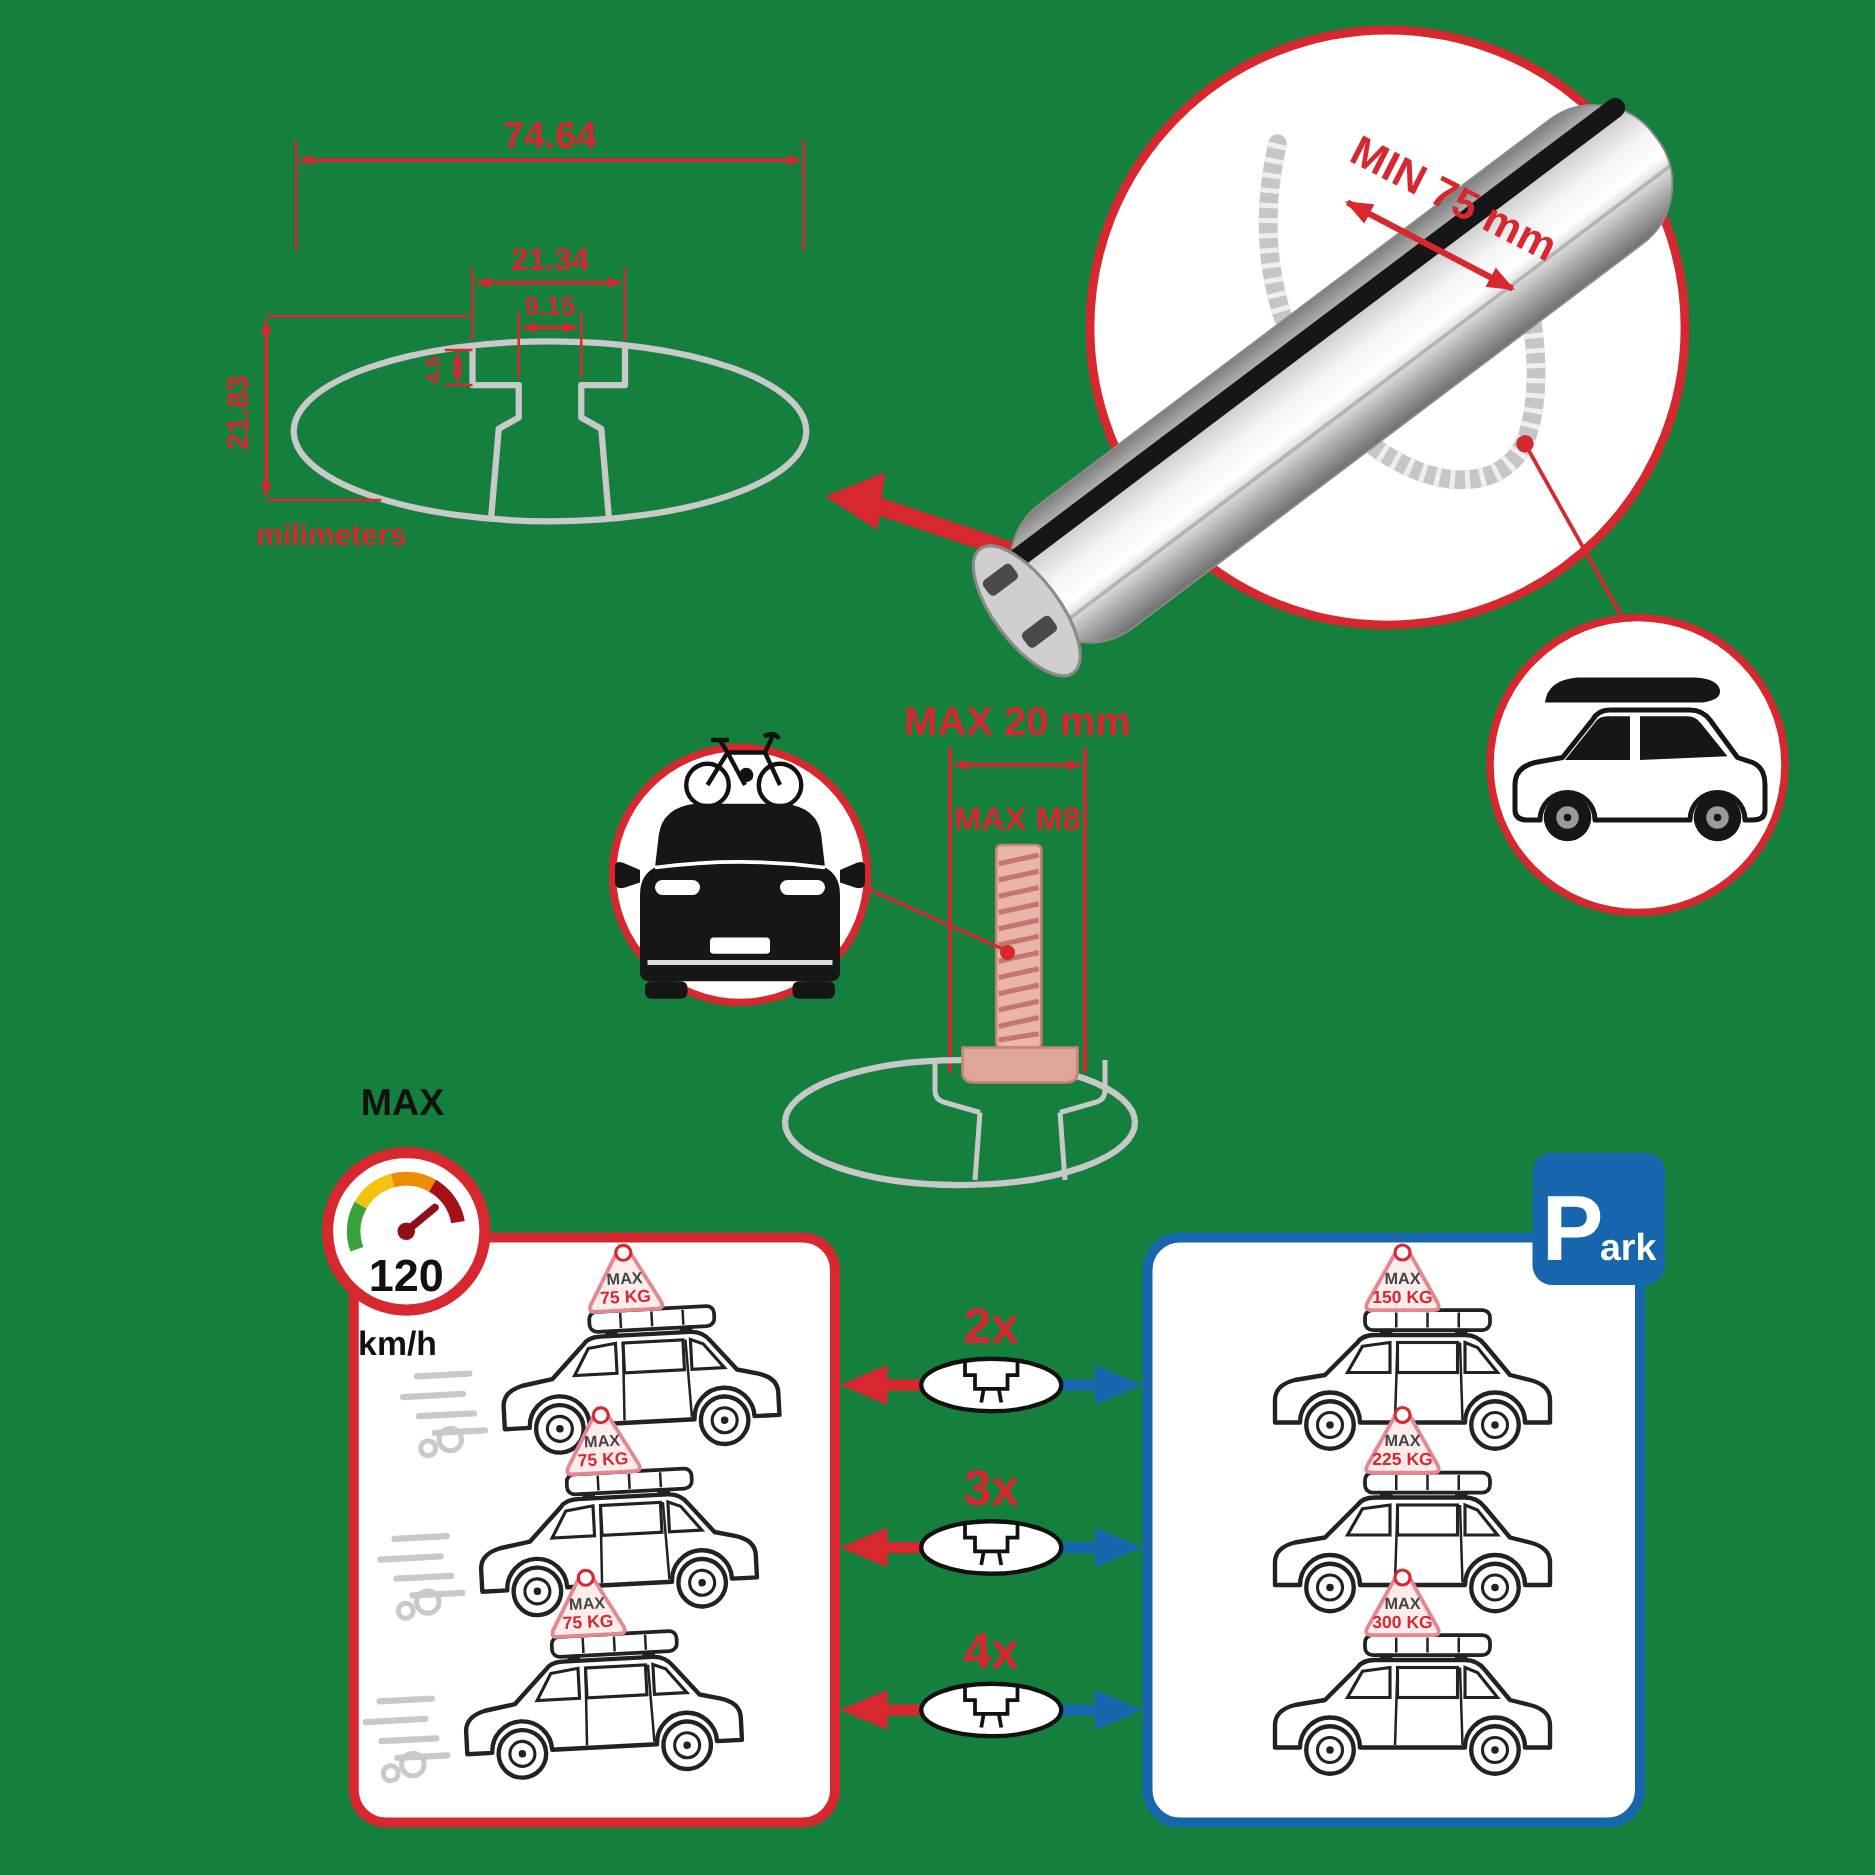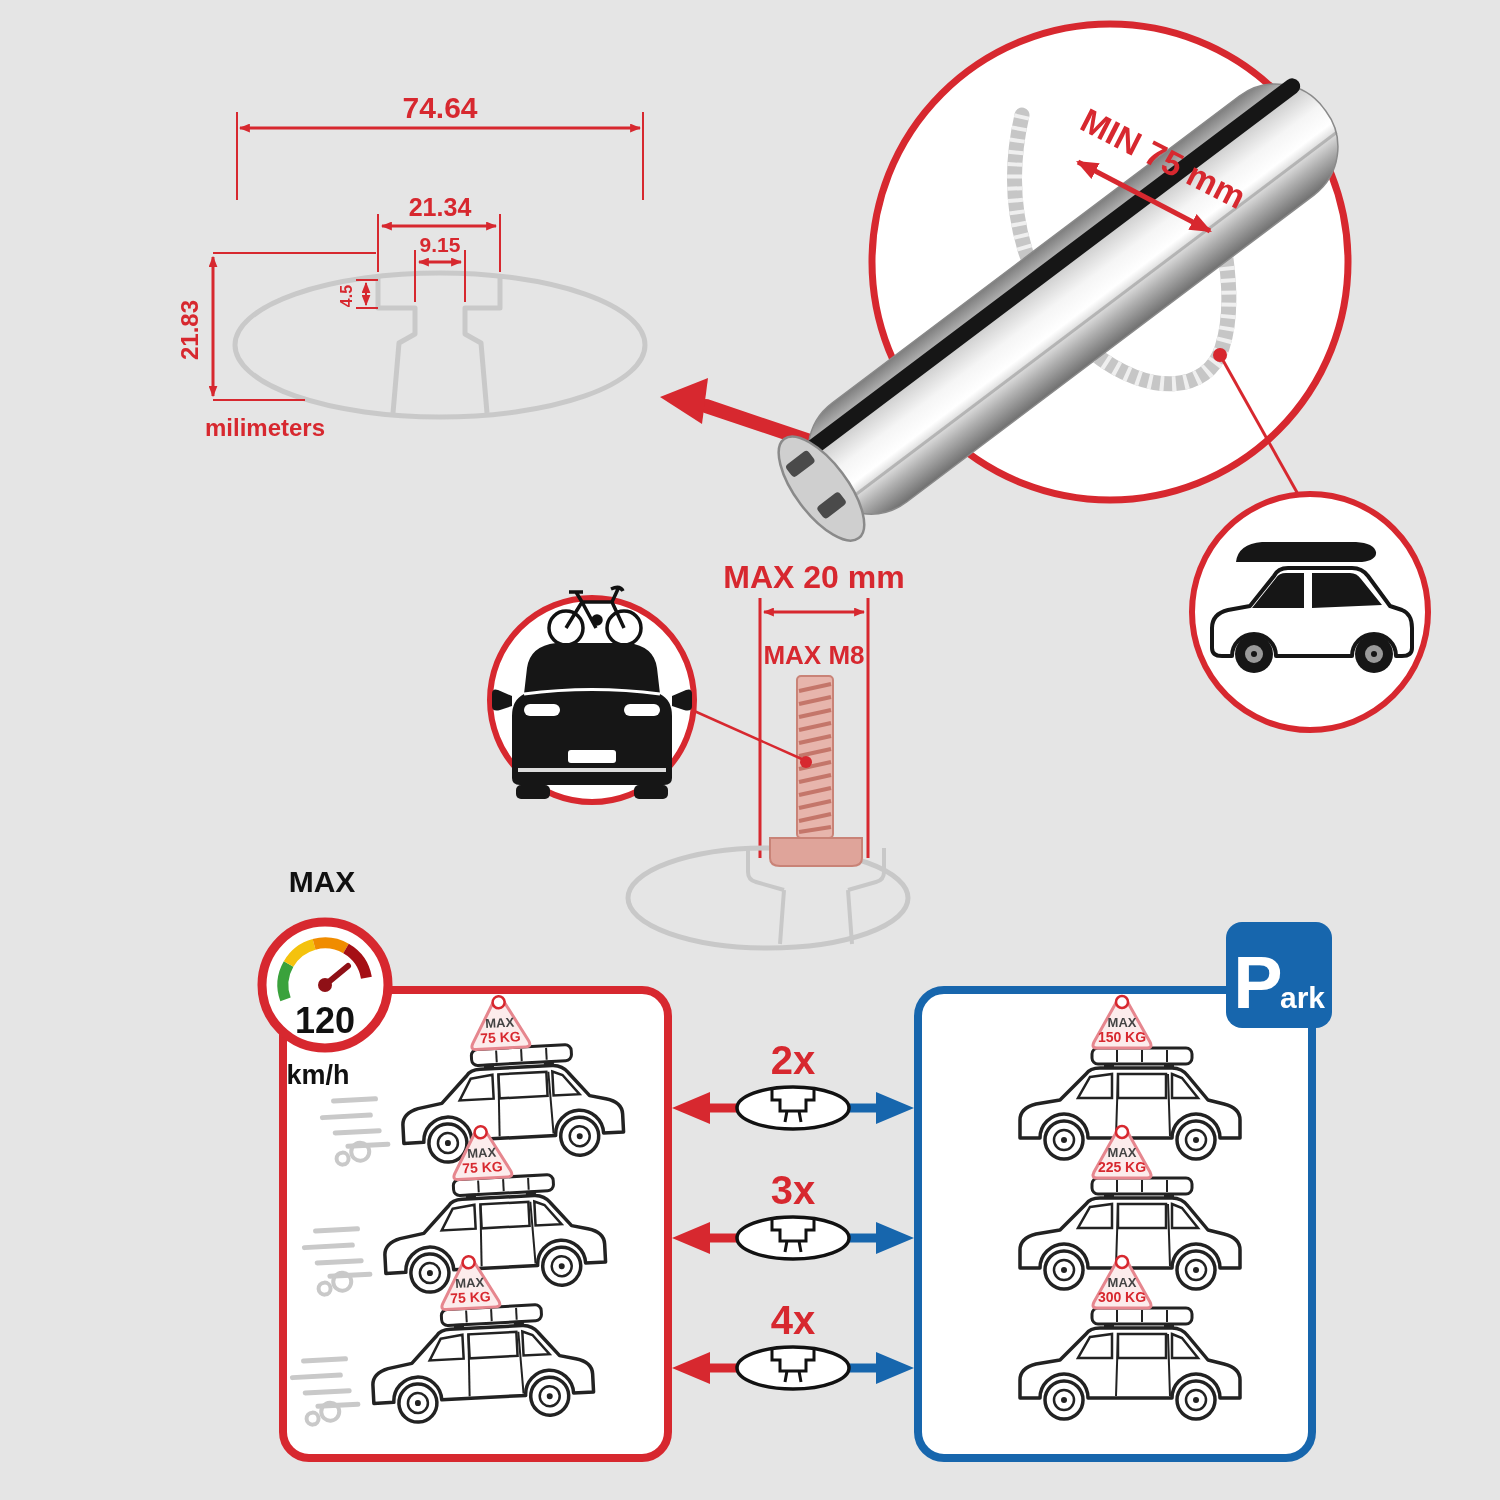--- a/index.html
+++ b/index.html
@@ -1,16 +1,16 @@
 <!DOCTYPE html>
 <html><head>
 <meta charset="utf-8">
 <style>
   html,body{margin:0;padding:0;background:#fff;}
-  .stage{position:relative;width:1500px;height:1500px;background:#e5e5e5;overflow:hidden;text-align:center;}
+  .stage{position:relative;width:1500px;height:1500px;background:#15803d;overflow:hidden;text-align:center;}
   svg{display:block;}
   text{font-family:"Liberation Sans","DejaVu Sans",sans-serif;}
   .dim{fill:#d7282f;font-weight:700;}
   .dark{fill:#111;font-weight:700;}
   .white{fill:#fff;font-weight:700;}
   .tag-max{fill:#444;font-weight:700;font-size:13px;}
   .tag-load{fill:#d7282f;font-weight:700;font-size:14px;}
 </style>
 </head>
 <body>

